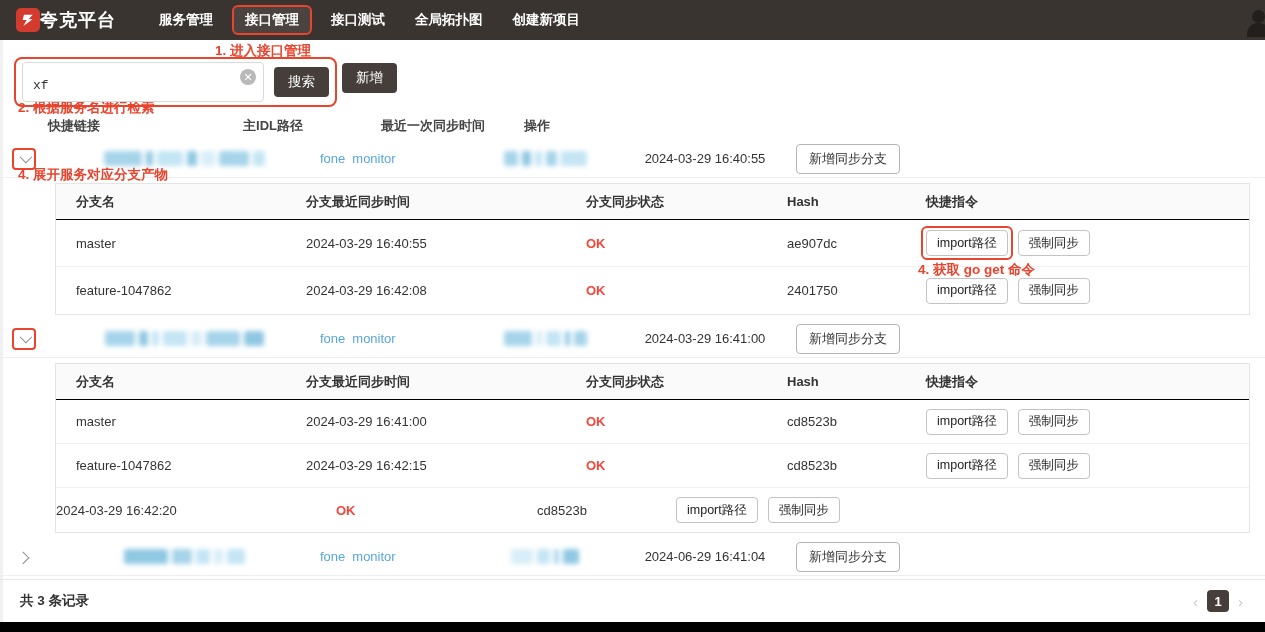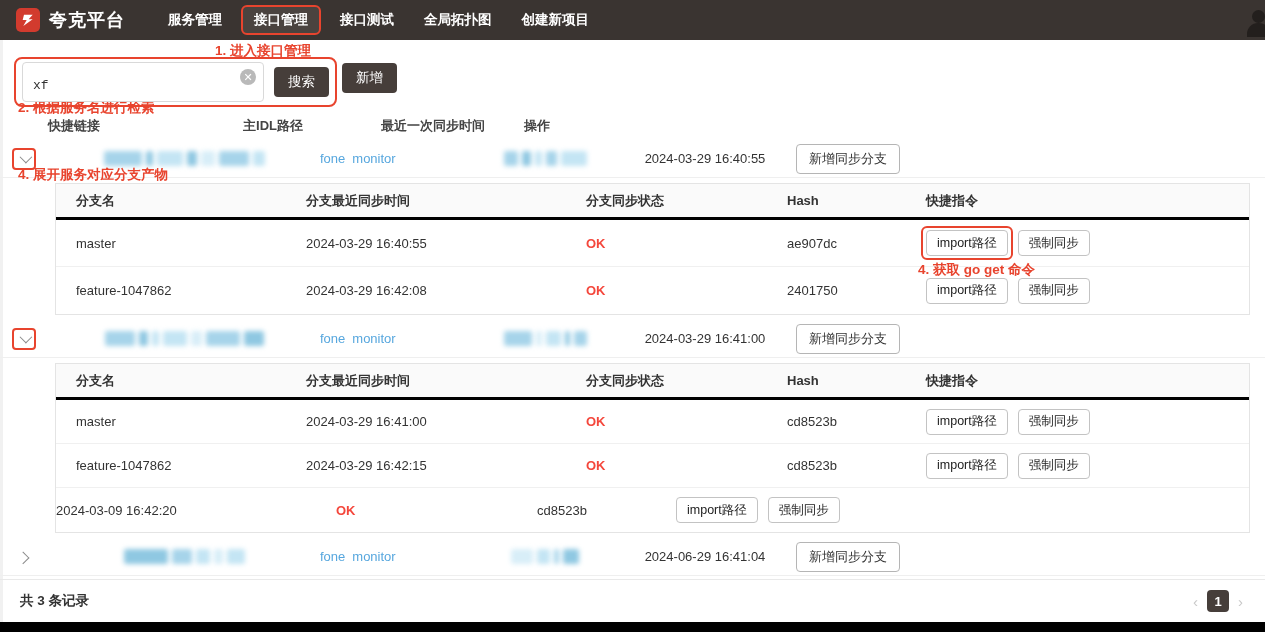--- a/index.html
+++ b/index.html
@@ -6,21 +6,21 @@
   html,body { width:1265px; height:632px; }
   body {
     font-family: "Liberation Sans", sans-serif;
     background:#ffffff; position:relative; overflow:hidden; color:#333;
   }
   
   .navbar {
     position:absolute; top:0; left:0; width:1265px; height:40px;
     background:#3a3431; display:flex; align-items:center; padding-left:16px;
   }
-  .brand { display:flex; align-items:center; gap:9px; }
+  .brand { display:flex; align-items:center; }
   .logo {
     width:24px; height:24px; background:#d23b2e; border-radius:5px;
     display:flex; align-items:center; justify-content:center; flex:0 0 auto;
   }
   .brand-title { color:#fff; font-size:18px; font-weight:bold; letter-spacing:1px; }
   .nav-items { display:flex; align-items:center; margin-left:28px; }
   .nav-item {
     color:#fff; font-size:13.5px; font-weight:600; padding:6px 15px; cursor:pointer;
     white-space:nowrap;
   }
@@ -95,21 +95,21 @@
 
   .btn-outline {
     height:30px; background:#fff; border:1px solid #b5b5b5; border-radius:4px;
     font-size:13px; color:#333; padding:0 12px; cursor:pointer; font-family:"Liberation Sans",sans-serif;
   }
 
   
   .panel {
     margin:5px 15px 5px 55px; border:1px solid #e4e4e4; background:#fff;
   }
-  .bt-header { display:flex; align-items:center; height:36px; background:#fafafa; border-bottom:3px solid #000000; font-size:13px; font-weight:bold; color:#333; }
+  .bt-header { display:flex; align-items:center; height:36px; background:#fafafa; border-bottom:1px solid #000000; font-size:13px; font-weight:bold; color:#333; }
   .bt-row { display:flex; align-items:center; border-bottom:1px solid #f0f0f0; font-size:13px; color:#333; }
   .bt-row:last-child { border-bottom:none; }
   .g1 .bt-row { height:47px; }
   .g2 .bt-row { height:44px; }
   .bt-c1 { width:250px; padding-left:20px; }
   .bt-c2 { width:280px; }
   .bt-c3 { width:185px; }
   .bt-c4 { width:155px; padding-left:16px; }
   .bt-c5 { flex:1; display:flex; align-items:center; }
   .status-ok { color:#f4473c; font-weight:bold; font-size:13px; }
@@ -320,21 +320,21 @@
       <span class="bt-c1">feature-1047862</span>
       <span class="bt-c2">2024-03-29 16:42:15</span>
       <span class="bt-c3"><span class="status-ok">OK</span></span>
       <span class="bt-c4">cd8523b</span>
       <span class="bt-c5">
         <button class="btn-sm">import路径</button>
         <button class="btn-sm">强制同步</button>
       </span>
     </div>
     <div class="bt-row">
-      <span class="bt-c2">2024-03-09 16:42:20</span>
+      <span class="bt-c2">2024-03-29 16:42:20</span>
       <span class="bt-c3"><span class="status-ok">OK</span></span>
       <span class="bt-c4">cd8523b</span>
       <span class="bt-c5">
         <button class="btn-sm">import路径</button>
         <button class="btn-sm">强制同步</button>
       </span>
     </div>
   </div>
 
   <div class="mt-row">

